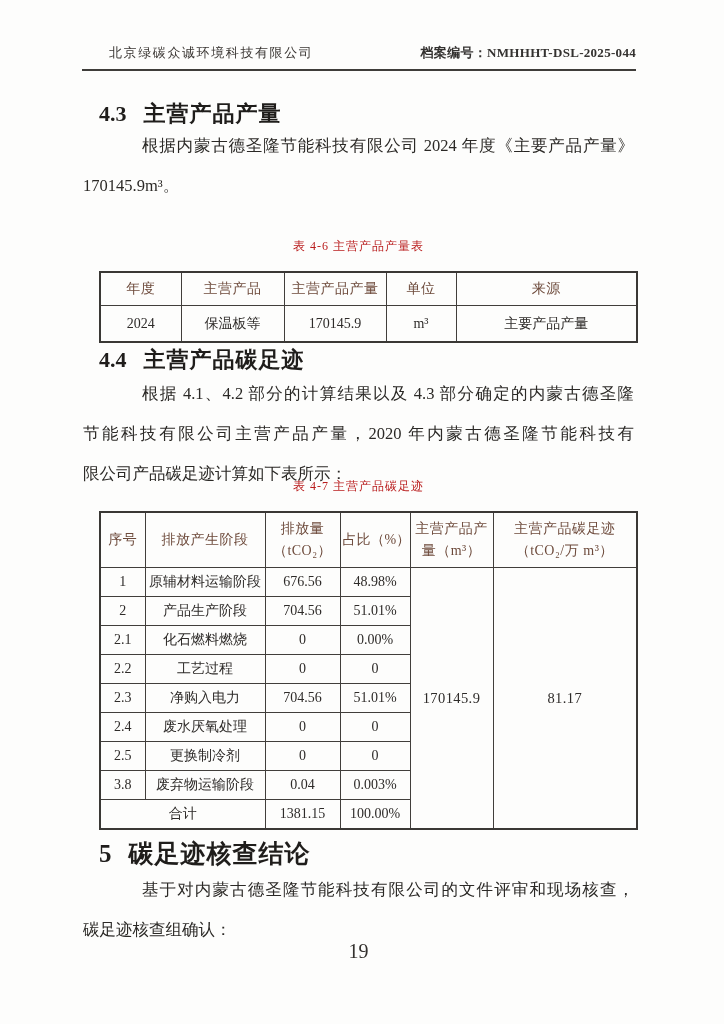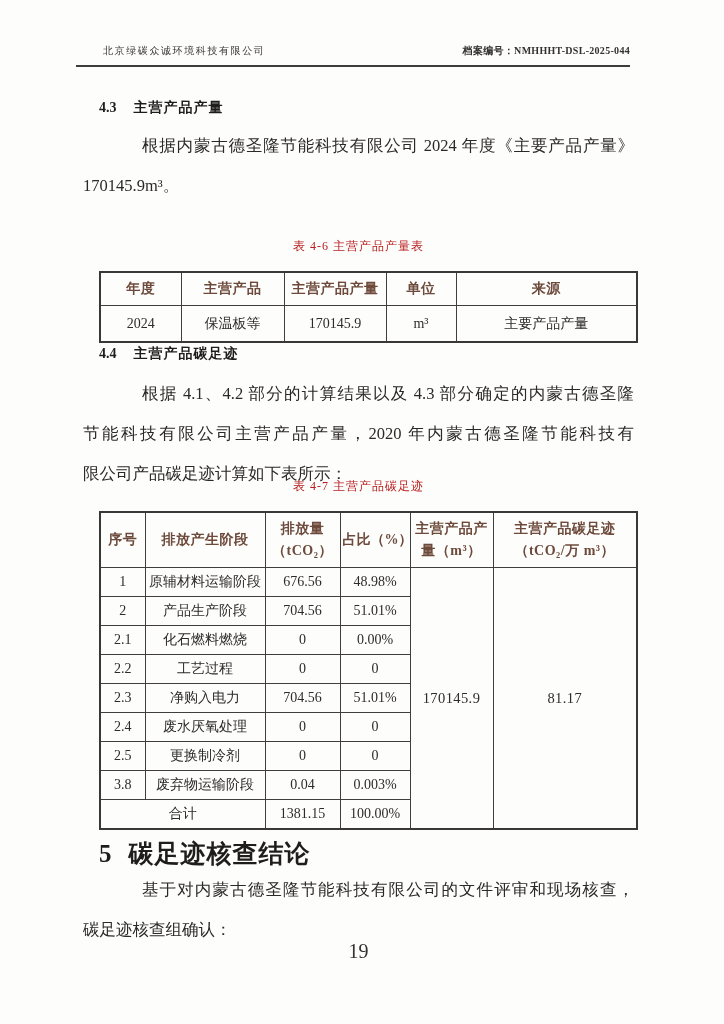--- a/index.html
+++ b/index.html
@@ -7,32 +7,32 @@
     position:relative;
     width:724px;height:1024px;
     margin:0 auto;
     background:#fdfdfc;
     font-family:"Liberation Serif","DejaVu Serif",serif;
     color:#2b2926;
     overflow:hidden;
   }
   
   .doc-header{
-    position:absolute;top:44px;left:76px;width:554px;
+    position:absolute;top:44px;left:82px;width:554px;
     display:flex;justify-content:space-between;align-items:flex-end;
     border-bottom:2px solid #3f3d3a;
     padding-bottom:7px;
-    font-size:10px;color:#3a3633;
+    font-size:13px;color:#3a3633;
   }
   .company{margin-left:27px;letter-spacing:1.6px;}
   .archive{letter-spacing:.3px;font-weight:600;color:#343230;}
   
   .sec-head{
     position:absolute;left:99px;margin:0;
-    font-size:14px;font-weight:bold;color:#1f1d1b;
+    font-size:22px;font-weight:bold;color:#1f1d1b;
     letter-spacing:1px;
   }
   .sec-head .h-num{margin-right:17px;letter-spacing:0;}
   .sec-head.big{font-size:25px;}
   
   .para{
     position:absolute;left:83px;width:551px;margin:0;
     font-size:16.5px;line-height:40px;color:#2b2926;
   }
   .line{display:block;}
@@ -50,21 +50,21 @@
     border-collapse:collapse;table-layout:fixed;
     font-size:14px;color:#2e2b29;
   }
   th,td{
     border:1px solid #413e3b;
     text-align:center;vertical-align:middle;
     padding:0 2px;overflow:hidden;
   }
   table{border:2px solid #3a3835;}
   th{
-    font-weight:bold;color:#6d4a3b;
+    font-weight:normal;color:#6d4a3b;
     white-space:pre-line;letter-spacing:.5px;
   }
   .t46 th{height:32px;}
   .t46 td{height:35px;}
   .t47 th{height:54px;line-height:22px;}
   .t47 td{height:28px;}
   .t47 .nowrap{white-space:nowrap;letter-spacing:0;}
   .merged-cell{font-size:14.5px;letter-spacing:.4px;}
   
   .page-num{

